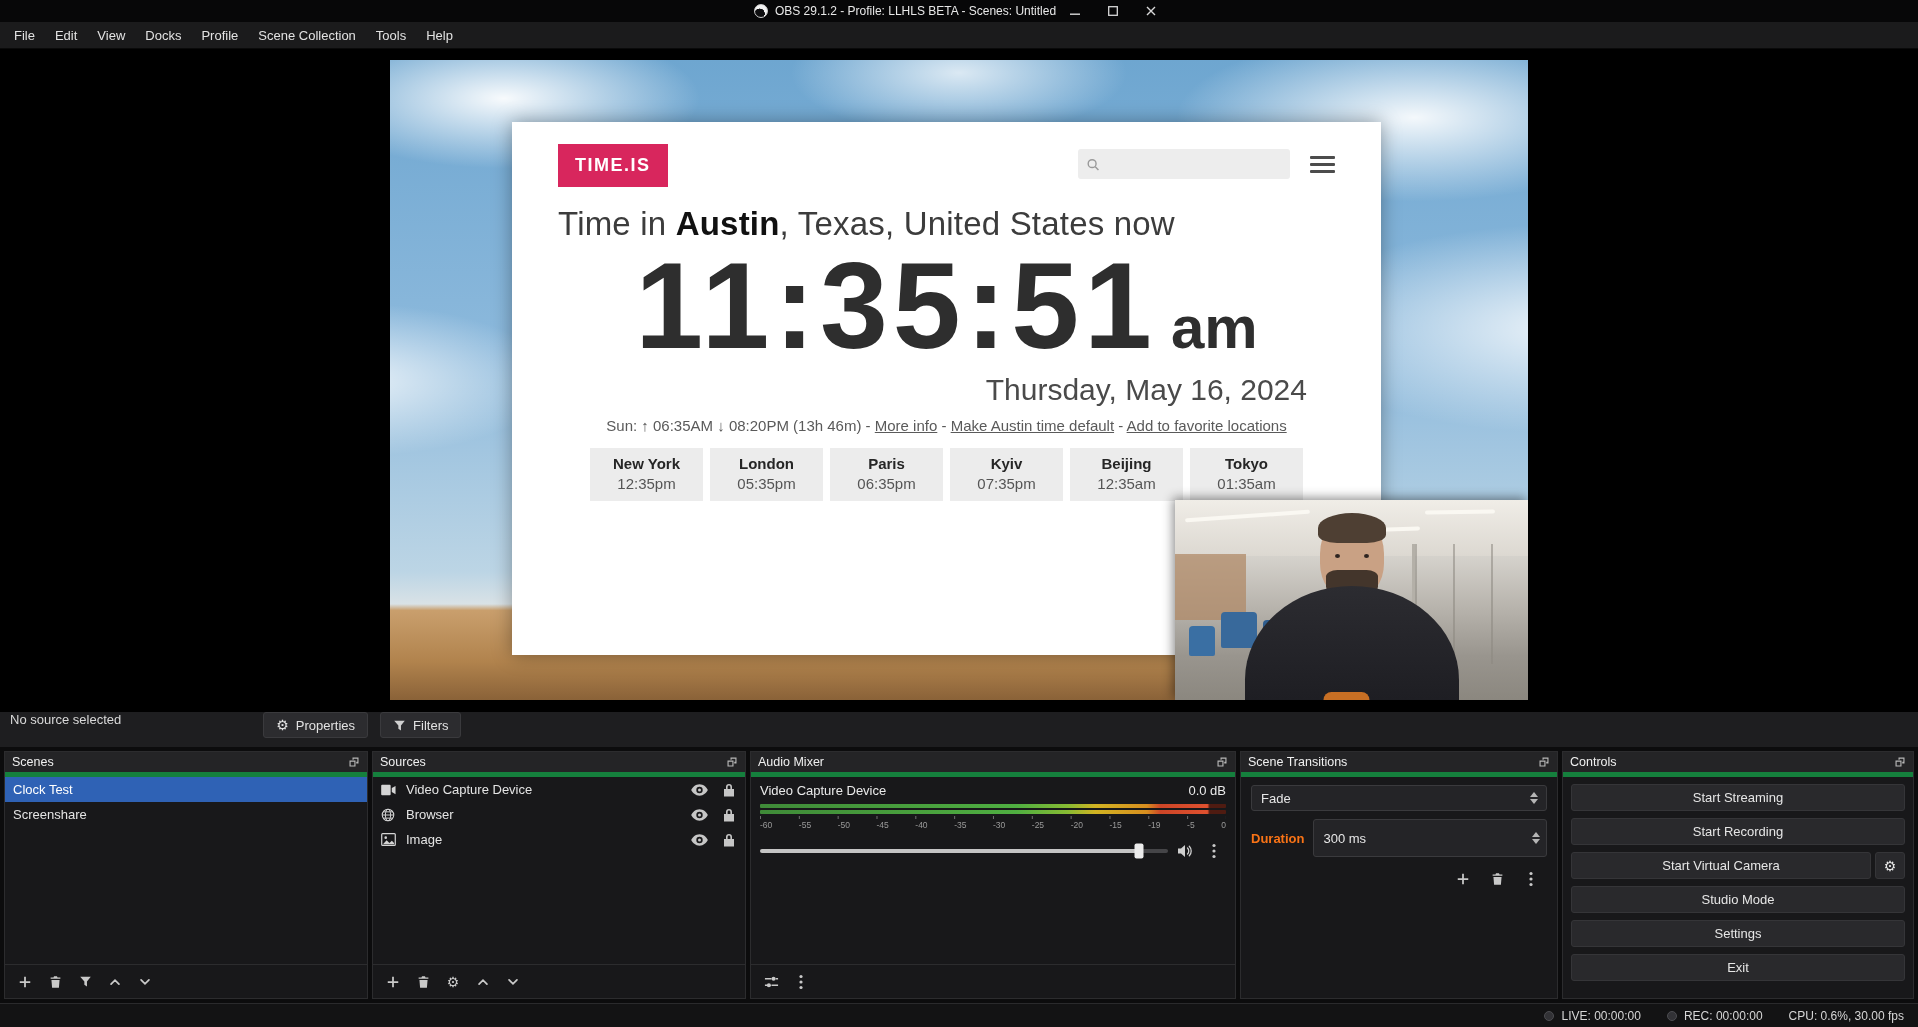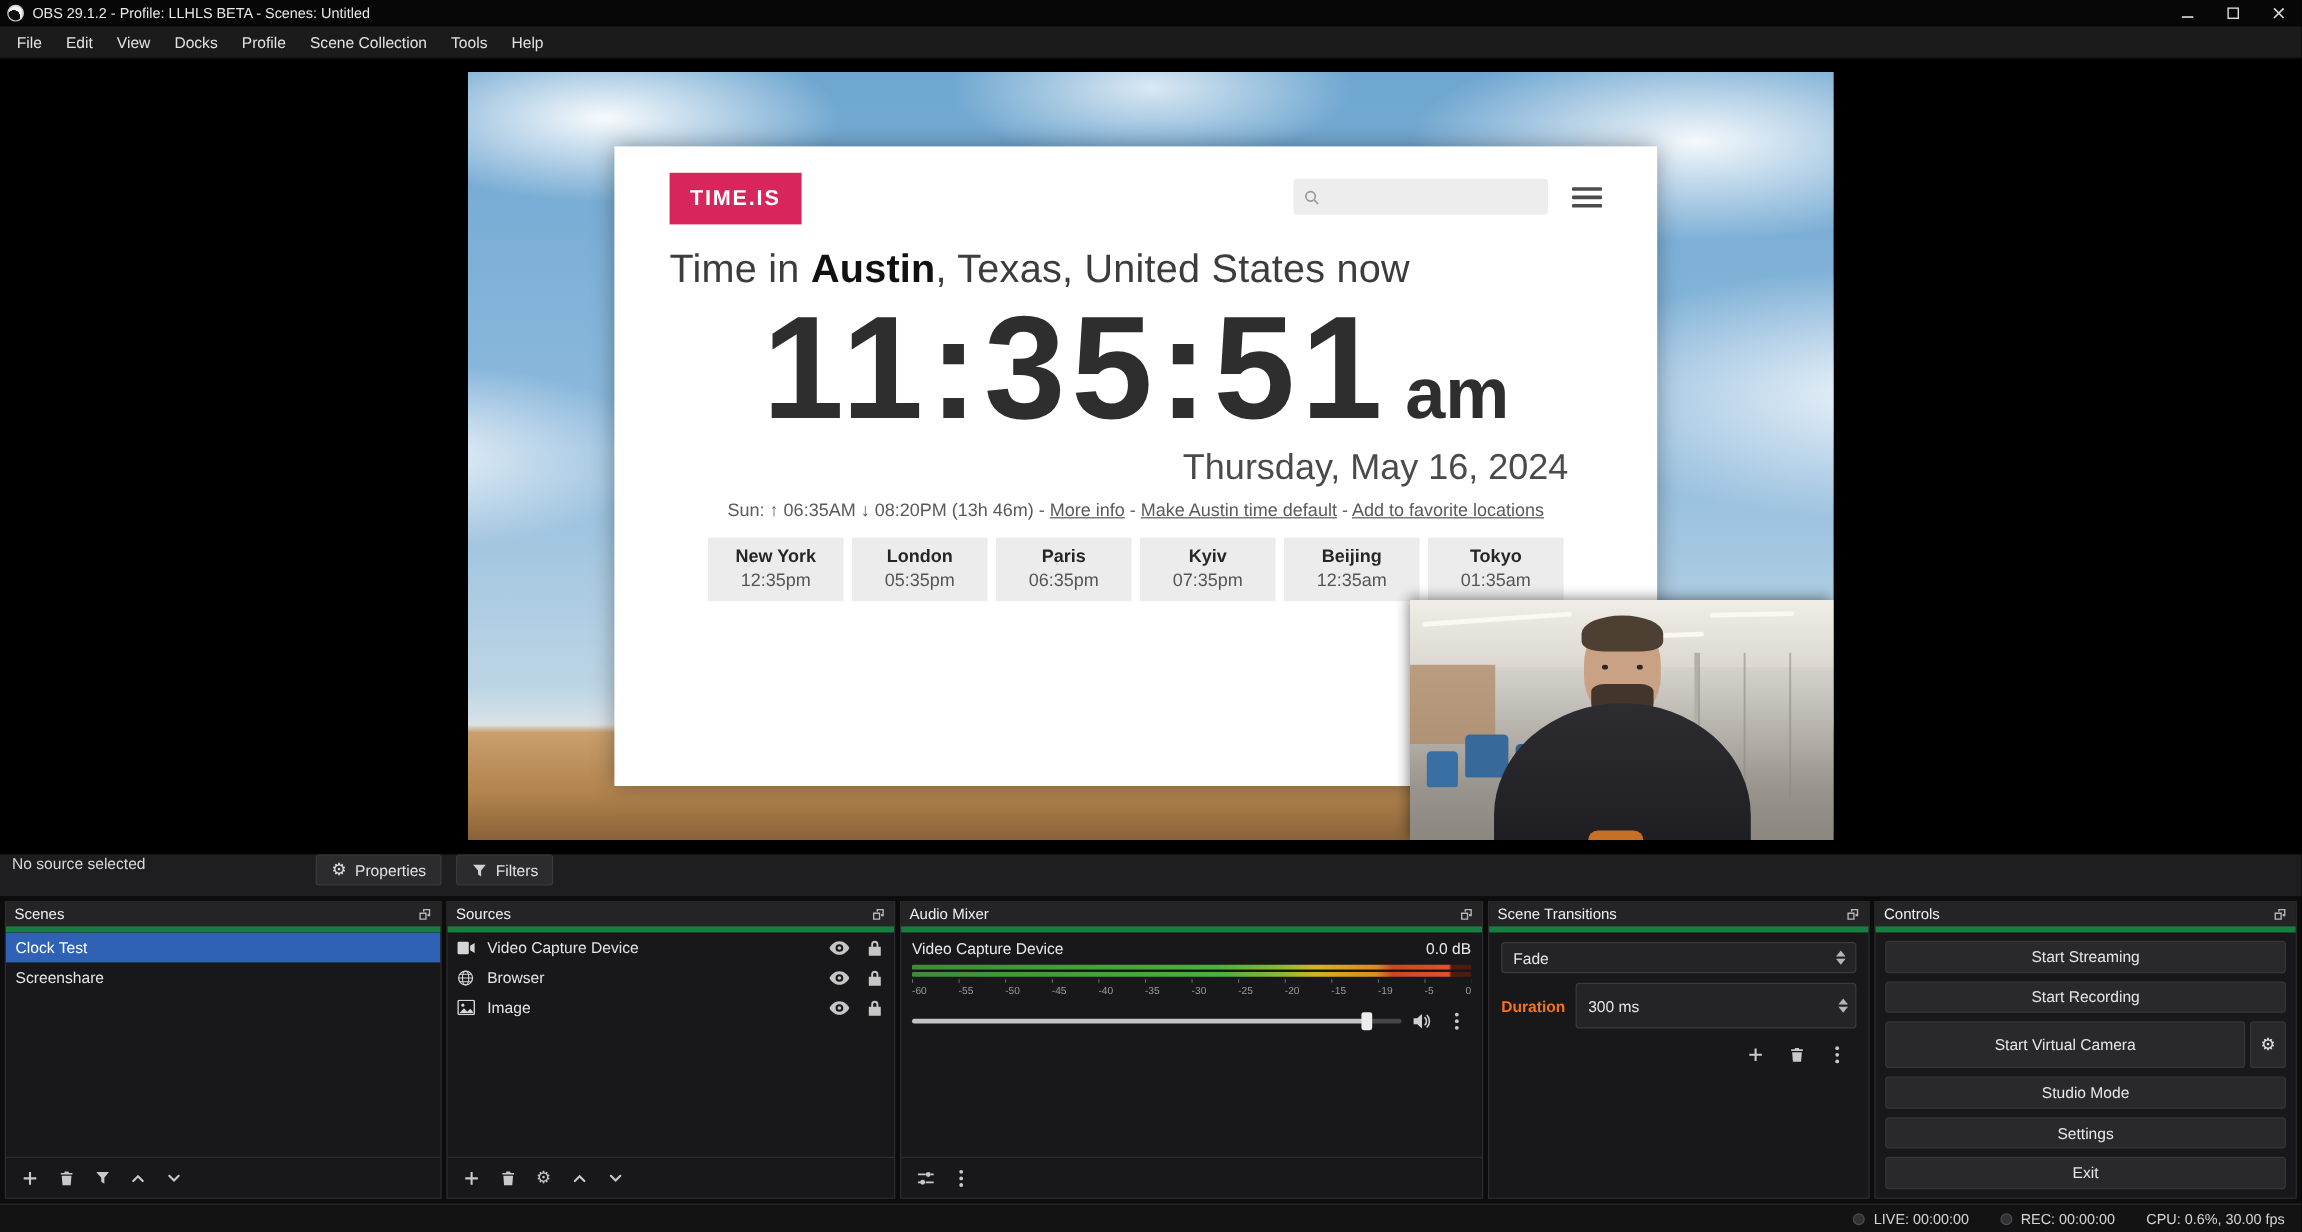--- a/index.html
+++ b/index.html
@@ -8,21 +8,21 @@
     width:1918px; height:1027px;
     background:#0c0c0d;
     font-family:"Liberation Sans", sans-serif;
     font-size:13px; color:#dedede;
     cursor:default;
   }
   .app { display:flex; flex-direction:column; width:100%; height:100%; }
 
   
   .titlebar { height:22px; background:#070708; display:flex; align-items:center;
-              justify-content:space-between; padding-left:6px; flex:0 0 auto; }
+              justify-content:center; padding-left:6px; flex:0 0 auto; }
   .titlebar-left { display:flex; align-items:center; gap:7px; font-size:12px; color:#e8e8e8; }
   .obs-logo { width:14px; height:14px; border-radius:50%;
               background:radial-gradient(circle at 38% 72%, #0e0e10 0 44%, #f2f2f2 46% 100%);
               border:1px solid #cfcfcf; }
   .win-btns { display:flex; height:100%; }
   .win-btn { width:38px; height:100%; display:flex; align-items:center; justify-content:center; color:#d8d8d8; }
 
   
   .menubar { height:27px; background:#1b1b1c; display:flex; align-items:center;
              padding:0 4px; flex:0 0 auto; border-bottom:1px solid #0a0a0a; }
@@ -149,21 +149,21 @@
   .caret-up { width:0; height:0; border-left:4px solid transparent; border-right:4px solid transparent; border-bottom:5px solid #b5b5b5; }
   .caret-down { width:0; height:0; border-left:4px solid transparent; border-right:4px solid transparent; border-top:5px solid #b5b5b5; }
   .duration-row { display:flex; align-items:center; gap:9px; margin-top:8px; }
   .duration-label { font-size:13px; color:#f97316; flex:0 0 auto;font-weight:bold; }
   .spinbox { flex:1; height:38px; background:#242427; border:1px solid #3a3a3d; border-radius:3px;
              display:flex; align-items:center; justify-content:space-between; padding:0 2px 0 9px; font-size:13px; color:#e6e6e6; }
   .trans-actions { display:flex; justify-content:flex-end; gap:10px; margin-top:10px; padding-right:4px; }
 
   
   .controls-body { padding:7px 8px; display:flex; flex-direction:column; gap:7px; }
-  .ctl-btn { height:39px; background:#29292c; border:1px solid #353538; border-radius:3px;
+  .ctl-btn { height:27px; background:#29292c; border:1px solid #353538; border-radius:3px;
              color:#e6e6e6; font-size:13px; display:flex; align-items:center; justify-content:center; }
   .vcam-row { display:flex; gap:4px; }
   .vcam-row .ctl-btn.main { flex:1; }
   .vcam-row .ctl-btn.gear { width:30px; flex:0 0 auto; }
 
   
   .statusbar { height:24px; flex:0 0 auto; background:#131314; border-top:1px solid #2a2a2c;
                display:flex; align-items:center; justify-content:flex-end; gap:26px;
                padding:0 14px; font-size:12px; color:#d6d6d6; }
   .status-group { display:flex; align-items:center; gap:7px; }

